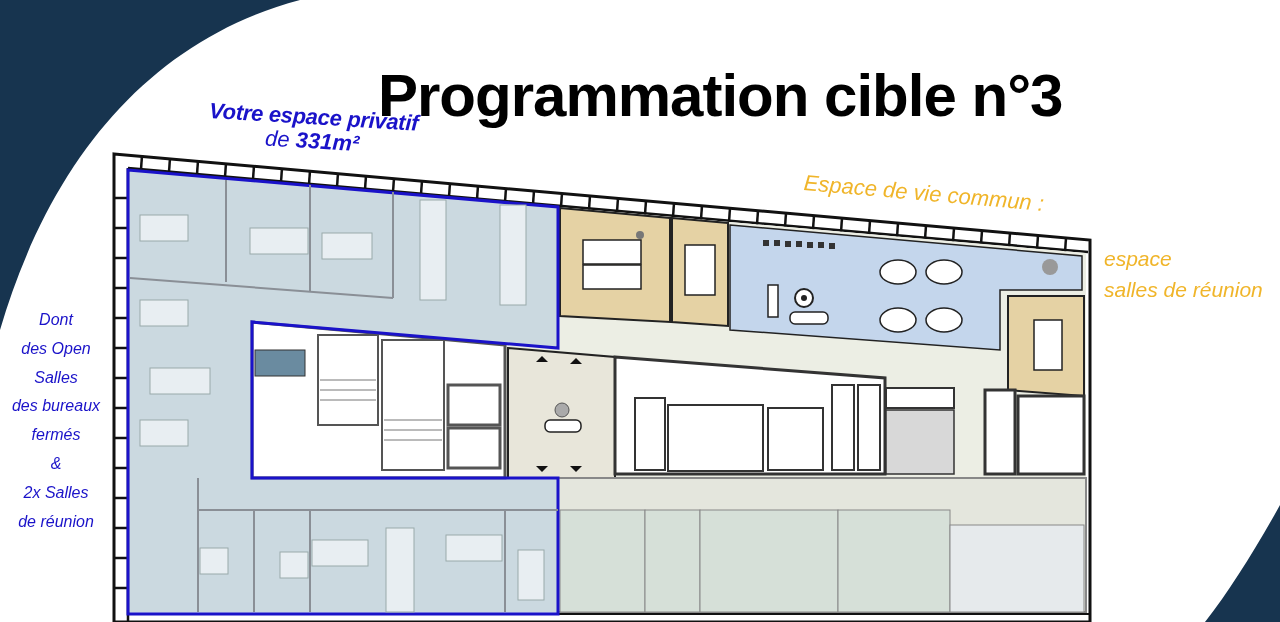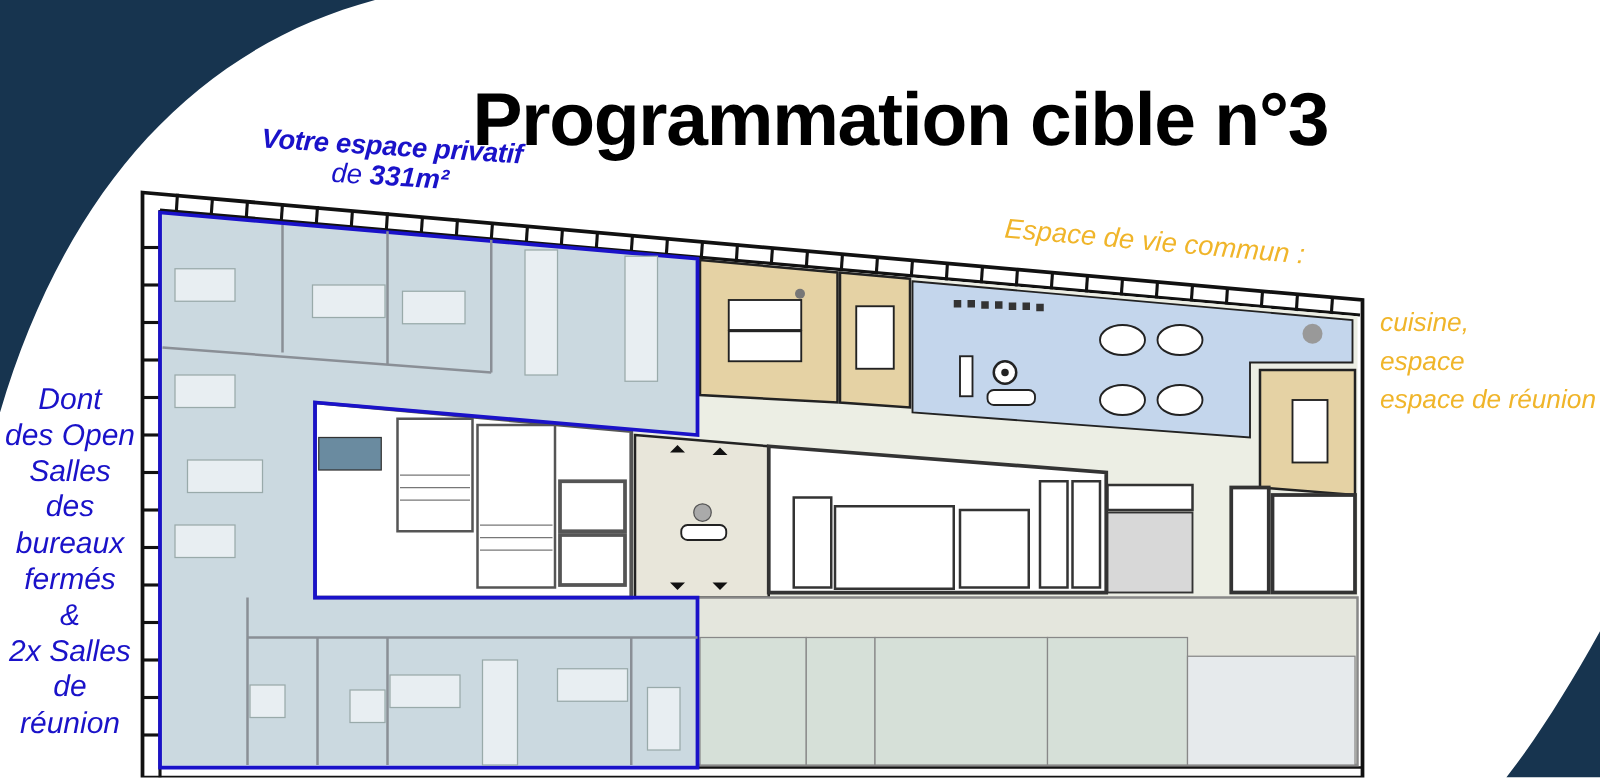--- a/index.html
+++ b/index.html
@@ -3,21 +3,21 @@
 <meta charset="utf-8">
 <style>
   html,body{margin:0;padding:0;}
   body{width:1280px;height:622px;overflow:hidden;background:#ffffff;position:relative;font-family:"Liberation Sans",sans-serif;}
   .bg-arc-left{position:absolute;left:0;top:0;width:1280px;height:622px;}
   .title{position:absolute;left:378px;top:26px;font-family:"Liberation Sans",sans-serif;font-weight:bold;font-size:60px;color:#000000;letter-spacing:-1px;white-space:nowrap;line-height:1;}
   .private-label{position:absolute;left:210px;top:98px;transform:rotate(3.5deg);transform-origin:left top;text-align:center;color:#1a12c9;font-style:italic;font-family:"Liberation Sans",sans-serif;}
   .private-label .l1{font-weight:bold;font-size:22px;display:block;letter-spacing:-0.3px;}
   .private-label .l2{font-size:22px;display:block;margin-top:-2px;}
   .private-label .l2 b{font-weight:bold;}
-  .left-note{position:absolute;left:0;top:306px;width:112px;text-align:center;color:#1a12c9;font-style:italic;font-size:24px;line-height:28.8px;}
+  .left-note{position:absolute;left:0;top:306px;width:112px;text-align:center;color:#1a12c9;font-style:italic;font-size:16px;line-height:28.8px;}
   .common-title{position:absolute;left:805px;top:170px;transform:rotate(5deg);transform-origin:left top;color:#f0b52a;font-style:italic;font-size:22px;white-space:nowrap;}
   .common-list{position:absolute;left:1104px;top:244px;color:#f0b52a;font-style:italic;font-size:21px;line-height:30.5px;white-space:nowrap;}
   .plan{position:absolute;left:0;top:0;width:1280px;height:622px;}
 </style>
 </head>
 <body>
 
 <svg class="bg-arc-left" viewBox="0 0 1280 622" preserveAspectRatio="none">
   <path d="M0,0 L300,0 C150,40 50,160 0,330 Z" fill="#17344f"></path>
   <path d="M1280,505 C1255,550 1230,590 1205,622 L1280,622 Z" fill="#17344f"></path>
@@ -237,16 +237,15 @@
   <div>des bureaux</div>
   <div>fermés</div>
   <div>&amp;</div>
   <div>2x Salles</div>
   <div>de réunion</div>
 </div>
 
 <div class="common-title">Espace de vie commun :</div>
 
 <div class="common-list">
-  <div>cuisine,</div>
   <div>espace</div>
-  <div>espace de réunion</div>
+  <div>salles de réunion</div>
 </div>
 
 </body></html>

